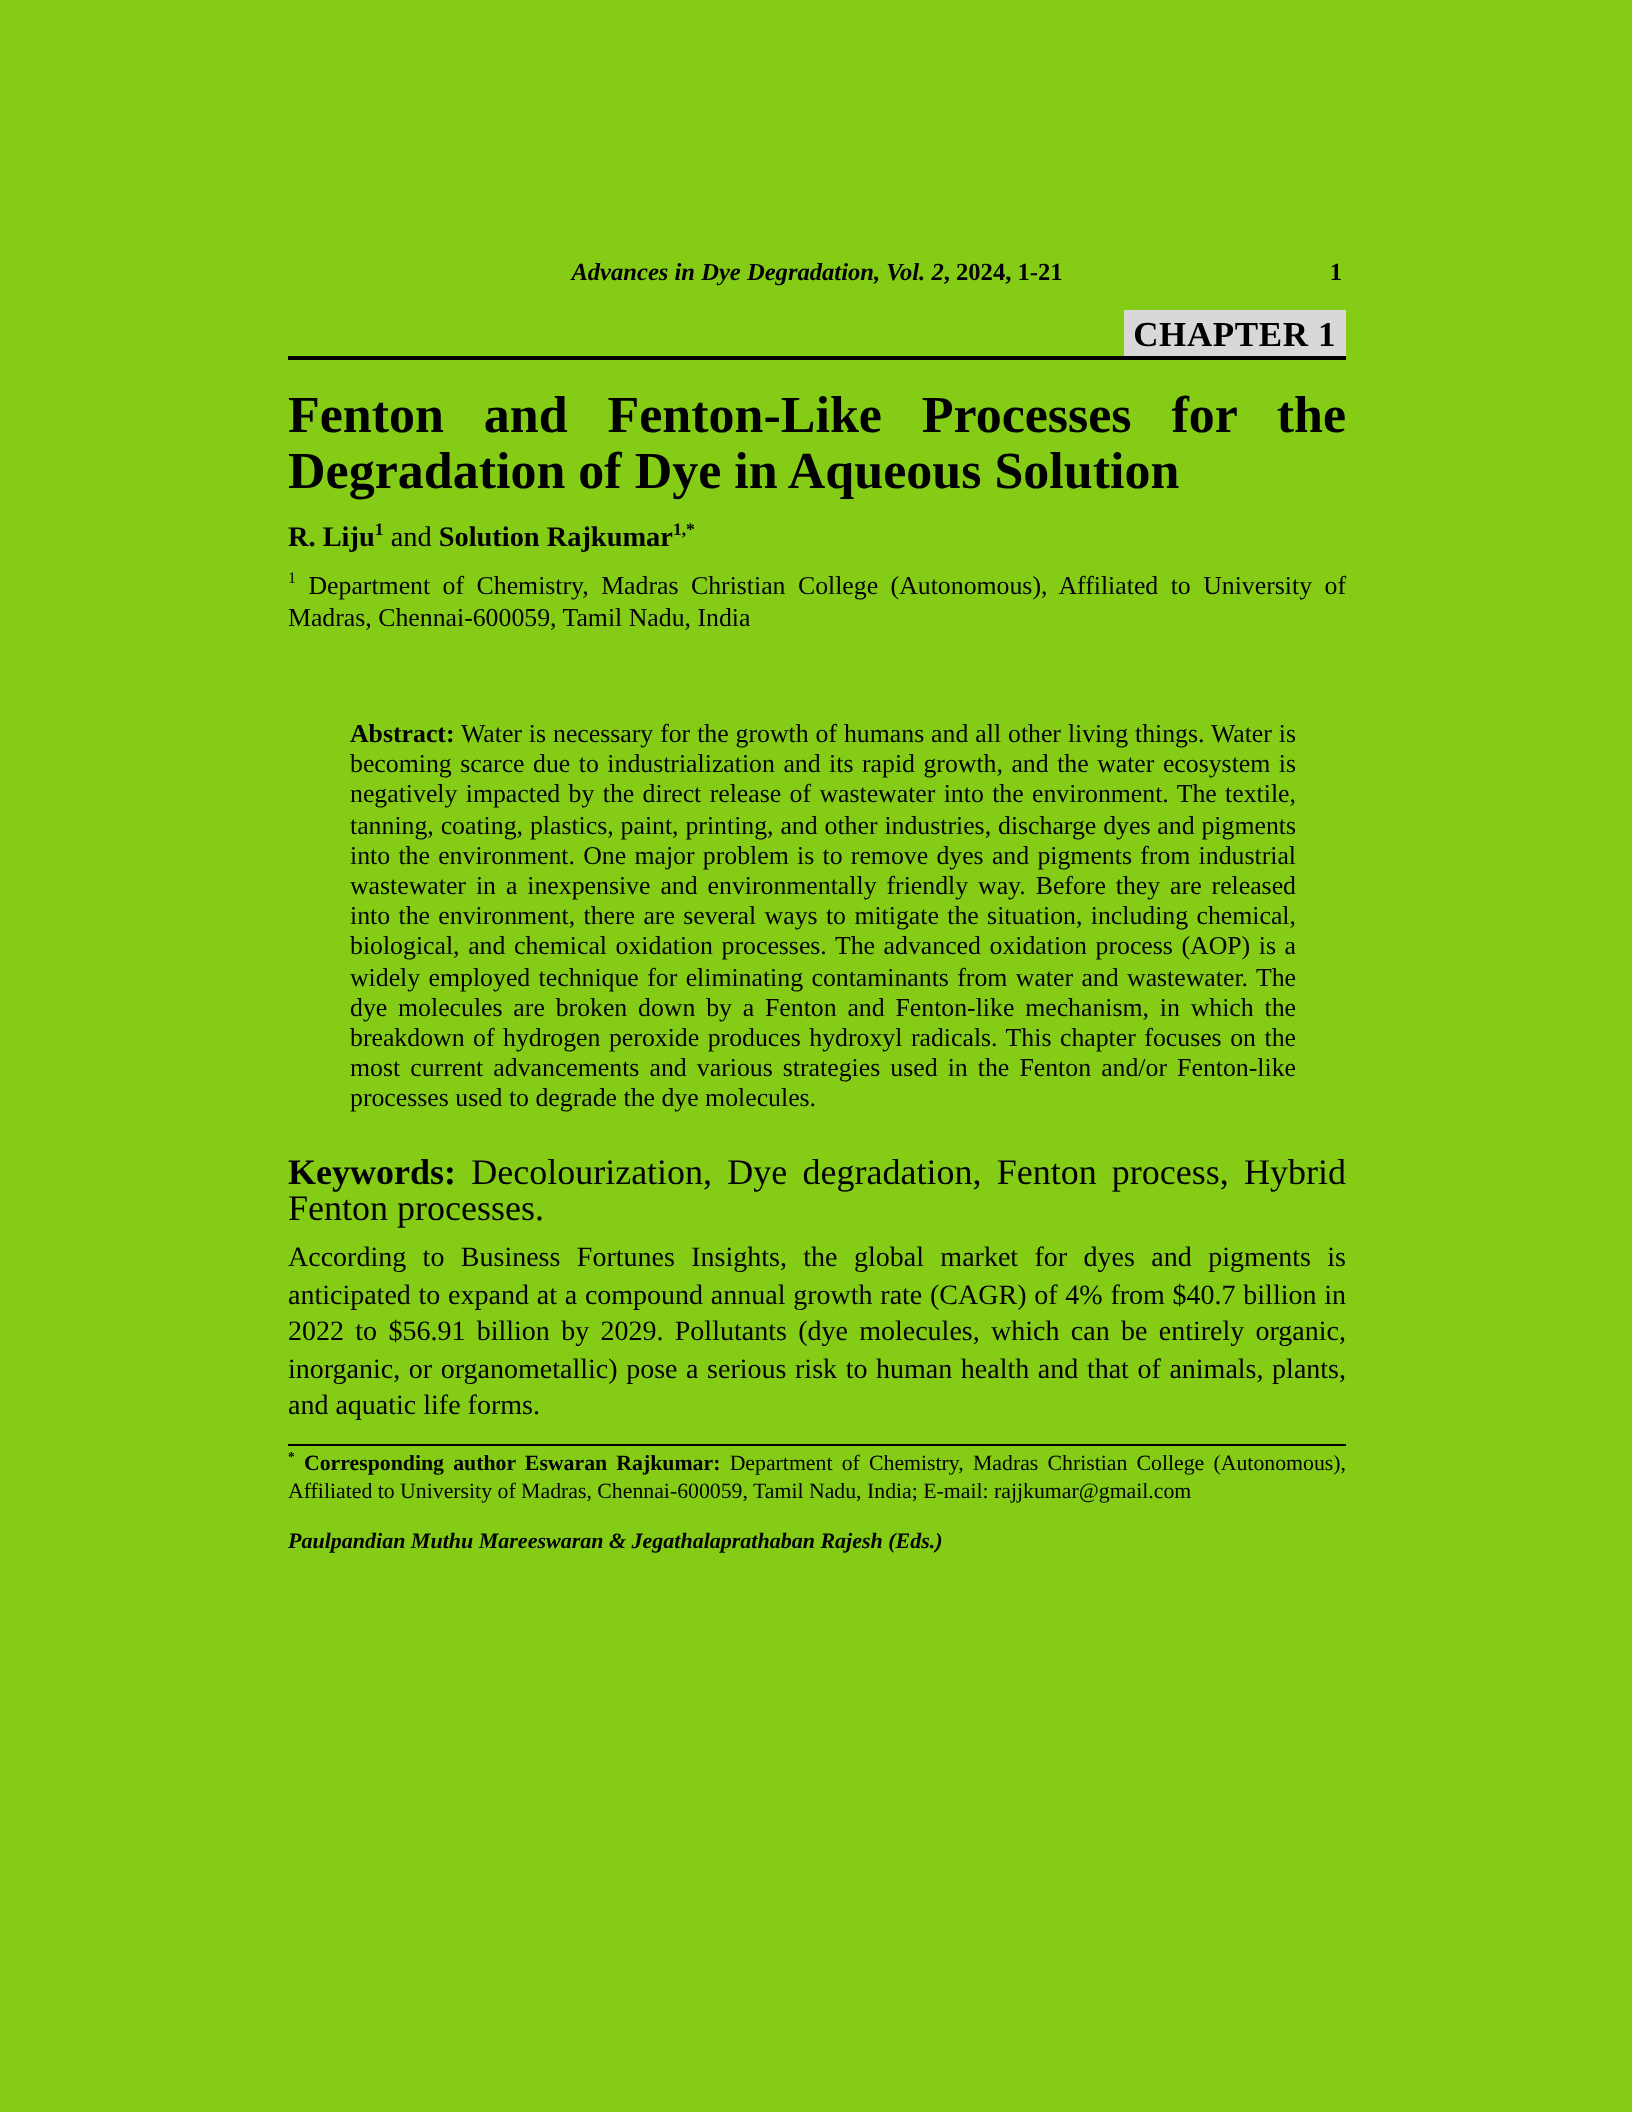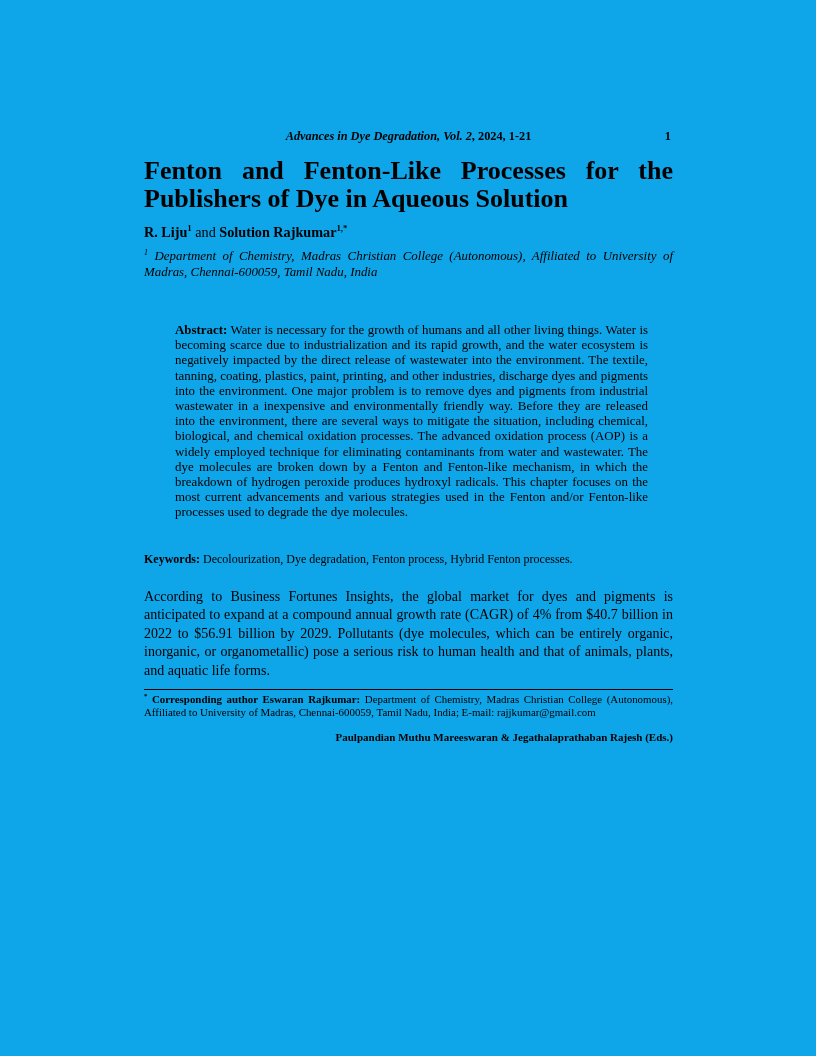--- a/index.html
+++ b/index.html
@@ -6,21 +6,21 @@
     margin: 0;
     padding: 0;
     background: #ffffff;
     color: #000000;
     font-family: "Liberation Serif", "DejaVu Serif", serif;
   }
   .page {
     position: relative;
     width: 816px;
     height: 1056px;
-    background: #0ea5e9;
+    background: #84cc16;
     overflow: hidden;
   }
   .content {
     position: relative;
     margin-left: 144px;
     width: 529px;
     padding-top: 129px;
   }
 
   
@@ -74,97 +74,100 @@
   .authors .name { font-weight: bold; text-align: right; }
   sup {
     font-size: 0.62em;
     vertical-align: super;
     line-height: 0;
   }
 
   
   .affiliation {
     margin-top: 8px;
-    font-style: italic;
     font-size: 12.9px;
     line-height: 15.5px;
     text-align: justify;
   }
 
   
   .abstract {
     margin-top: 43px;
     margin-left: 31px;
     width: 473px;
     font-size: 12.9px;
     line-height: 15.2px;
     text-align: justify;
   }
   .abstract .lbl { font-weight: bold; }
 
   
   .keywords {
-    margin-top: 29px;
-    font-size: 12px;
+    margin-top: 19px;
+    font-size: 18px;
     line-height: 18.4px;
     text-align: justify;
   }
   .keywords .lbl { font-weight: bold; }
 
   
   .section-heading {
     margin-top: 11px;
     font-size: 14px;
     font-weight: bold;
     line-height: 18px;
   }
 
   
   .para {
-    margin: 20px 0 0 0;
+    margin: 8px 0 0 0;
     font-size: 14px;
     line-height: 18.4px;
     text-align: justify;
   }
 
   
   .footnote-block {
     margin-top: 9px;
     border-top: 1.5px solid #000000;
     padding-top: 3px;
     font-size: 10.9px;
     line-height: 13.2px;
     text-align: justify;
   }
   .footnote-block .bold { font-weight: bold; }
 
   
   .imprint {
     margin-top: 12px;
-    text-align: right;
+    text-align: left;
     font-weight: bold;
     font-size: 11px;
     line-height: 13.5px;
+    font-style: italic;
   }
 </style>
 </head>
 <body>
 
 <div class="page">
   <div class="content">
 
     <div class="header-row">
       <span class="journal-citation"><span class="it">Advances in Dye Degradation, Vol. 2</span><span>, 2024, 1-21</span></span>
       <span class="page-num">1</span>
     </div>
 
+    <div class="chapter-block">
+      <span class="chapter-badge">CHAPTER 1</span>
+    </div>
 
     <div class="title">
       <div class="title-l1">Fenton and Fenton-Like Processes for the</div>
-      <div class="title-l2">Publishers of Dye in Aqueous Solution</div>
+      <div class="title-l2">Degradation of Dye in Aqueous Solution</div>
     </div>
 
     <div class="authors"><span class="name">R. Liju</span><sup class="name">1</sup><span> and </span><span class="name">Solution Rajkumar</span><sup class="name">1,*</sup></div>
 
     <div class="affiliation"><sup>1</sup><span> Department of Chemistry, Madras Christian College (Autonomous), Affiliated to University of Madras, Chennai-600059, Tamil Nadu, India</span></div>
 
     <div class="abstract"><span class="lbl">Abstract:</span><span> Water is necessary for the growth of humans and all other living things. Water is becoming scarce due to industrialization and its rapid growth, and the water ecosystem is negatively impacted by the direct release of wastewater into the environment. The textile, tanning, coating, plastics, paint, printing, and other industries, discharge dyes and pigments into the environment. One major problem is to remove dyes and pigments from industrial wastewater in a inexpensive and environmentally friendly way. Before they are released into the environment, there are several ways to mitigate the situation, including chemical, biological, and chemical oxidation processes. The advanced oxidation process (AOP) is a widely employed technique for eliminating contaminants from water and wastewater. The dye molecules are broken down by a Fenton and Fenton-like mechanism, in which the breakdown of hydrogen peroxide produces hydroxyl radicals. This chapter focuses on the most current advancements and various strategies used in the Fenton and/or Fenton-like processes used to degrade the dye molecules.</span></div>
 
     <div class="keywords"><span class="lbl">Keywords:</span><span> Decolourization, Dye degradation, Fenton process, Hybrid Fenton processes.</span></div>
 

